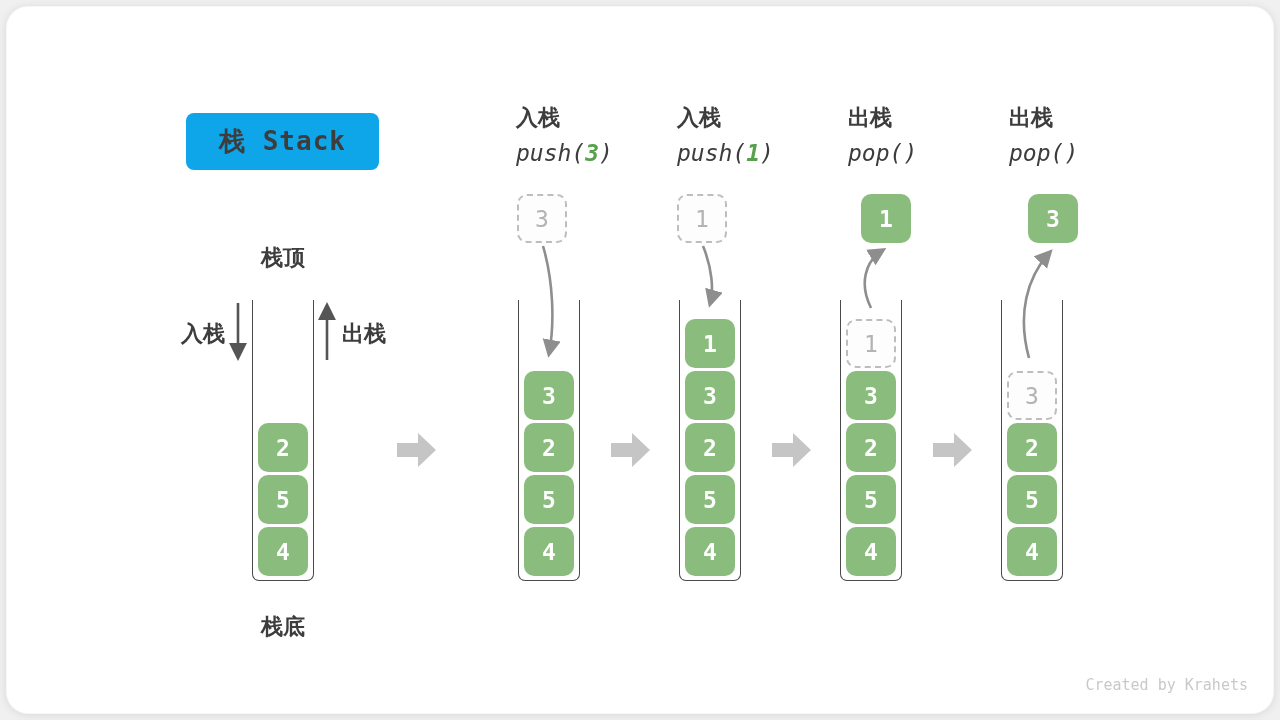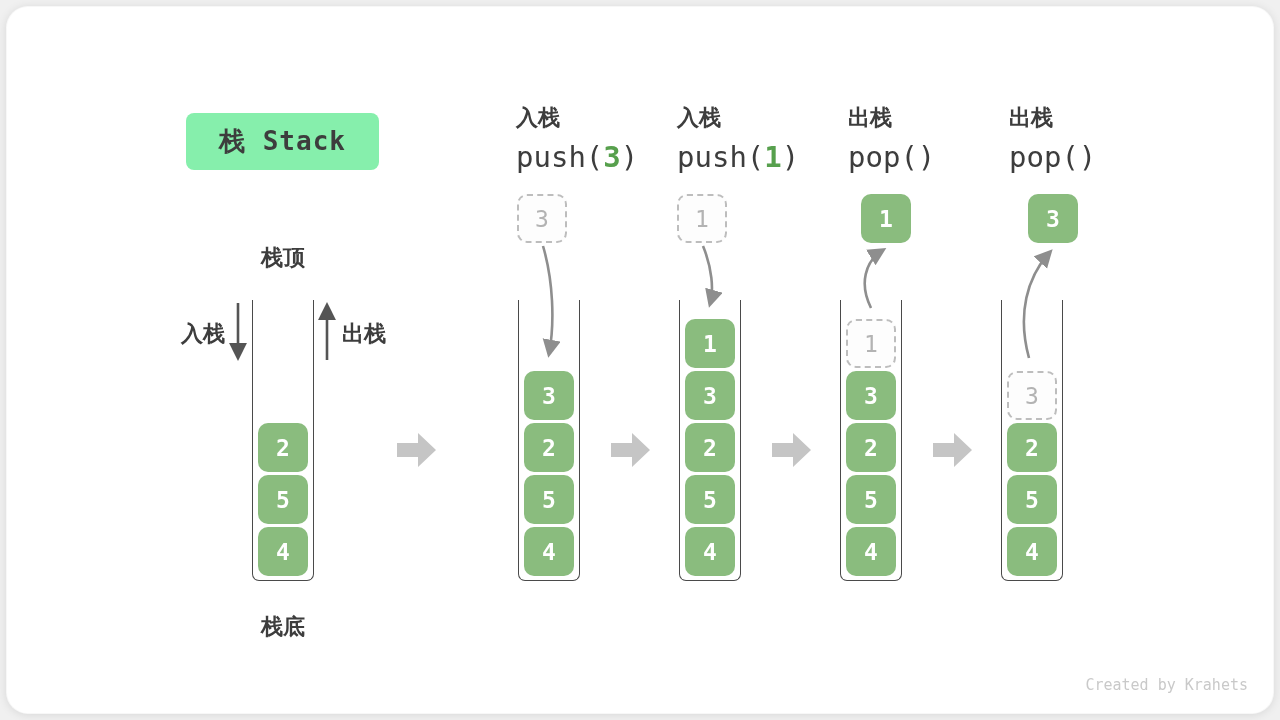--- a/index.html
+++ b/index.html
@@ -8,37 +8,37 @@
     font-family:"DejaVu Sans","Liberation Sans",sans-serif;
     background:#f0f0f0;
   }
   .page{position:relative;width:1280px;height:720px;background:#f0f0f0;overflow:hidden;}
   .card{
     position:absolute;inset:6px;background:#ffffff;border-radius:22px;
     box-shadow:0 1px 10px rgba(0,0,0,.10), inset 0 0 0 1px rgba(0,0,0,.03);
   }
   .title-box{
     position:absolute;left:186px;top:113px;width:193px;height:57px;
-    background:#86efac;border-radius:8px;
+    background:#0ea5e9;border-radius:8px;
     display:flex;align-items:center;justify-content:center;
     font-family:"DejaVu Sans Mono","Liberation Mono",monospace;
     font-size:26px;font-weight:700;color:#3d3d3d;letter-spacing:1px;
   }
   .side-label{
     position:absolute;font-size:22px;font-weight:700;color:#3d3d3d;white-space:nowrap;
   }
   .center-label{
     position:absolute;width:124px;text-align:center;
     font-size:22px;font-weight:700;color:#3d3d3d;white-space:nowrap;
   }
   .op{
     position:absolute;top:103px;color:#3d3d3d;white-space:nowrap;
   }
   .op .line1{font-size:22px;font-weight:700;margin-bottom:7px;}
-  .op .line2{font-family:"DejaVu Sans Mono","Liberation Mono",monospace;font-size:29px;}
+  .op .line2{font-family:"DejaVu Sans Mono","Liberation Mono",monospace;font-size:23px;font-style:italic;}
   .op .arg{color:#57a04d;font-weight:700;}
   .well{
     position:absolute;top:300px;width:62px;height:281px;box-sizing:border-box;
     border-left:1.5px solid #4a4a4a;border-right:1.5px solid #4a4a4a;border-bottom:1.5px solid #4a4a4a;
     border-radius:0 0 7px 7px;
     display:flex;flex-direction:column;justify-content:flex-end;align-items:center;
     gap:3px;padding-bottom:4px;
   }
   .cell{
     width:50px;height:49px;box-sizing:border-box;border-radius:10px;

